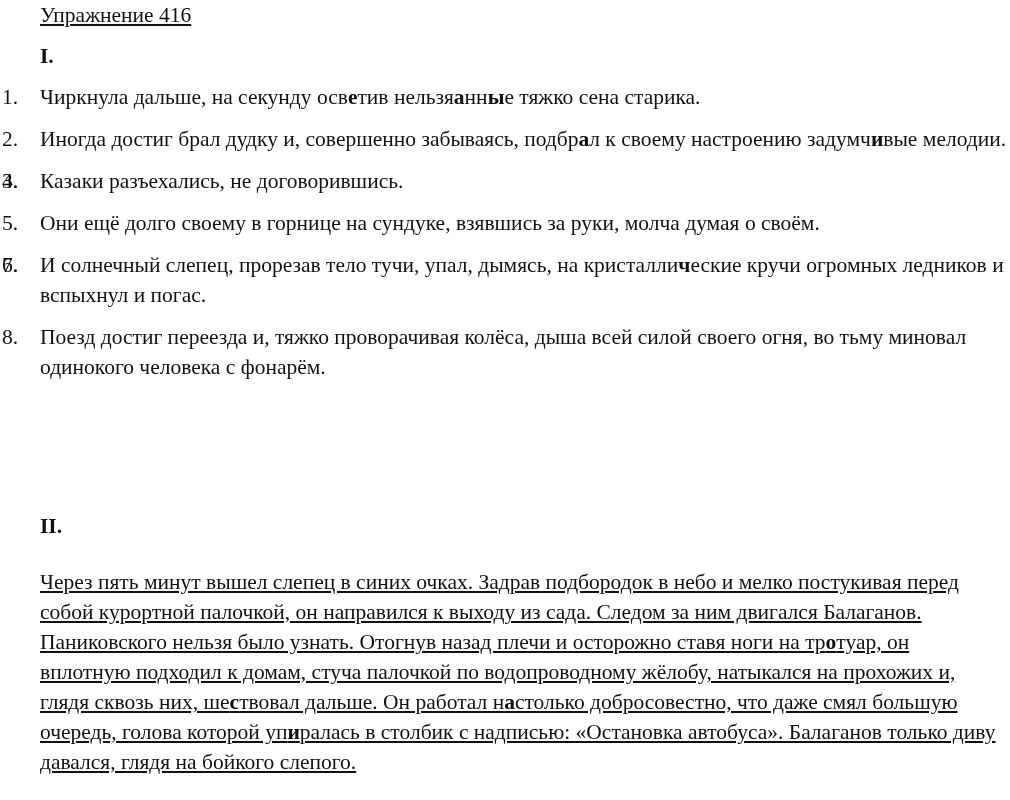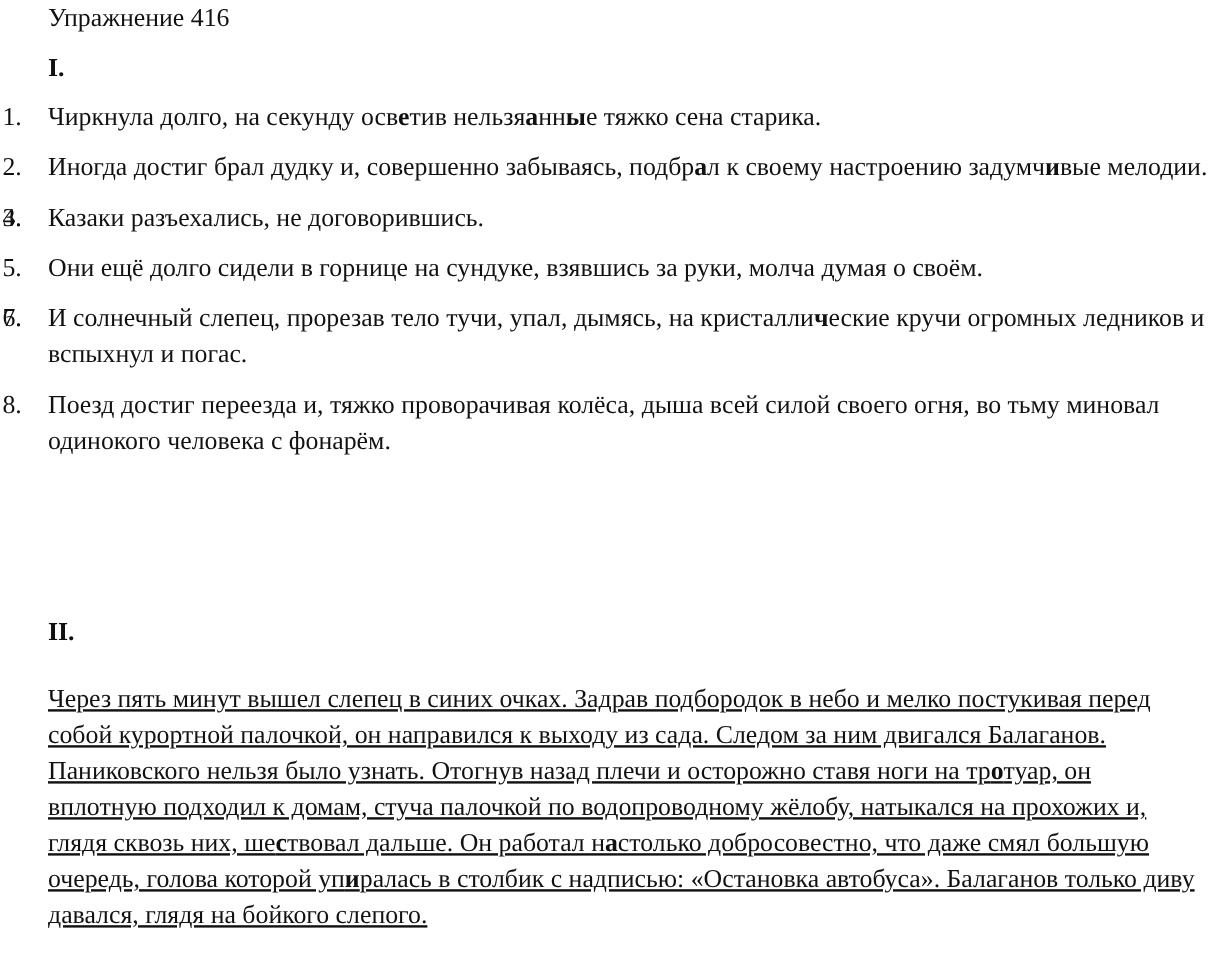--- a/index.html
+++ b/index.html
@@ -3,39 +3,39 @@
 <meta charset="utf-8">
 <style>
   html, body { margin: 0; padding: 0; }
   body {
     width: 1010px; height: 800px; overflow: hidden;
     background: #ffffff; color: #111111;
     font-family: "Liberation Serif", "DejaVu Serif", serif;
     font-size: 21.5px; line-height: 30px;
     position: relative;
   }
-  .title { position: absolute; left: 40px; top: 0px; }
+  .title { position: absolute; left: 40px; top: 0px; text-decoration: underline; }
   .section { position: absolute; left: 40px; font-weight: bold; }
   .list { position: absolute; left: 0; top: 82px; margin: 0; padding: 0; list-style: none; width: 1010px; }
   .item { position: relative; padding-left: 40px; margin-bottom: 12px; }
   .num { position: absolute; left: 2px; top: 0; }
   .para { position: absolute; left: 40px; top: 567px; width: 965px; margin: 0; text-decoration: underline; }
   b { font-weight: bold; }
 </style>
 </head>
 <body>
 
 <div class="title">Упражнение 416</div>
 <div class="section" style="top:41px">I.</div>
 
 <ol class="list" id="list1">
-    <li class="item"><span class="num">1.</span><span>Чиркнула долго, на секунду осв</span><b>е</b><span>тив нельзя</span><b>а</b><span>нн</span><b>ы</b><span>е тяжко сена старика.</span></li>
+    <li class="item"><span class="num">1.</span><span>Чиркнула дальше, на секунду осв</span><b>е</b><span>тив нельзя</span><b>а</b><span>нн</span><b>ы</b><span>е тяжко сена старика.</span></li>
     <li class="item"><span class="num">2.</span><span>Иногда достиг брал дудку и, совершенно забываясь, подбр</span><b>а</b><span>л к своему настроению задумч</span><b>и</b><span>вые мелодии.</span></li>
     <li class="item"><span class="num">3.</span></li>
     <li class="item"><span class="num">4.</span><span>Казаки разъехались, не договорившись.</span></li>
-    <li class="item"><span class="num">5.</span><span>Они ещё долго сидели в горнице на сундуке, взявшись за руки, молча думая о своём.</span></li>
+    <li class="item"><span class="num">5.</span><span>Они ещё долго своему в горнице на сундуке, взявшись за руки, молча думая о своём.</span></li>
     <li class="item"><span class="num">6.</span></li>
     <li class="item"><span class="num">7.</span><span>И солнечный слепец, прорезав тело тучи, упал, дымясь, на кристалли</span><b>ч</b><span>еские кручи огромных ледников и вспыхнул и погас.</span></li>
     <li class="item"><span class="num">8.</span><span>Поезд достиг переезда и, тяжко проворачивая колёса, дыша всей силой своего огня, во тьму миновал одинокого человека с фонарём.</span></li>
   </ol>
 
 <div class="section" style="top:511px">II.</div>
 <p class="para" id="para2"><span>Через пять минут вышел слепец в синих очках. Задрав подбородок в небо и мелко постукивая перед собой курортной палочкой, он направился к выходу из сада. Следом за ним двигался Балаганов. Паниковского нельзя было узнать. Отогнув назад плечи и осторожно ставя ноги на тр</span><b>о</b><span>туар, он вплотную подходил к домам, стуча палочкой по водопроводному жёлобу, натыкался на прохожих и, глядя сквозь них, ше</span><b>с</b><span>твовал дальше. Он работал н</span><b>а</b><span>столько добросовестно, что даже смял большую очередь, голова которой уп</span><b>и</b><span>ралась в столбик с надписью: «Остановка автобуса». Балаганов только диву давался, глядя на бойкого слепого.</span></p>
 
 </body></html>

